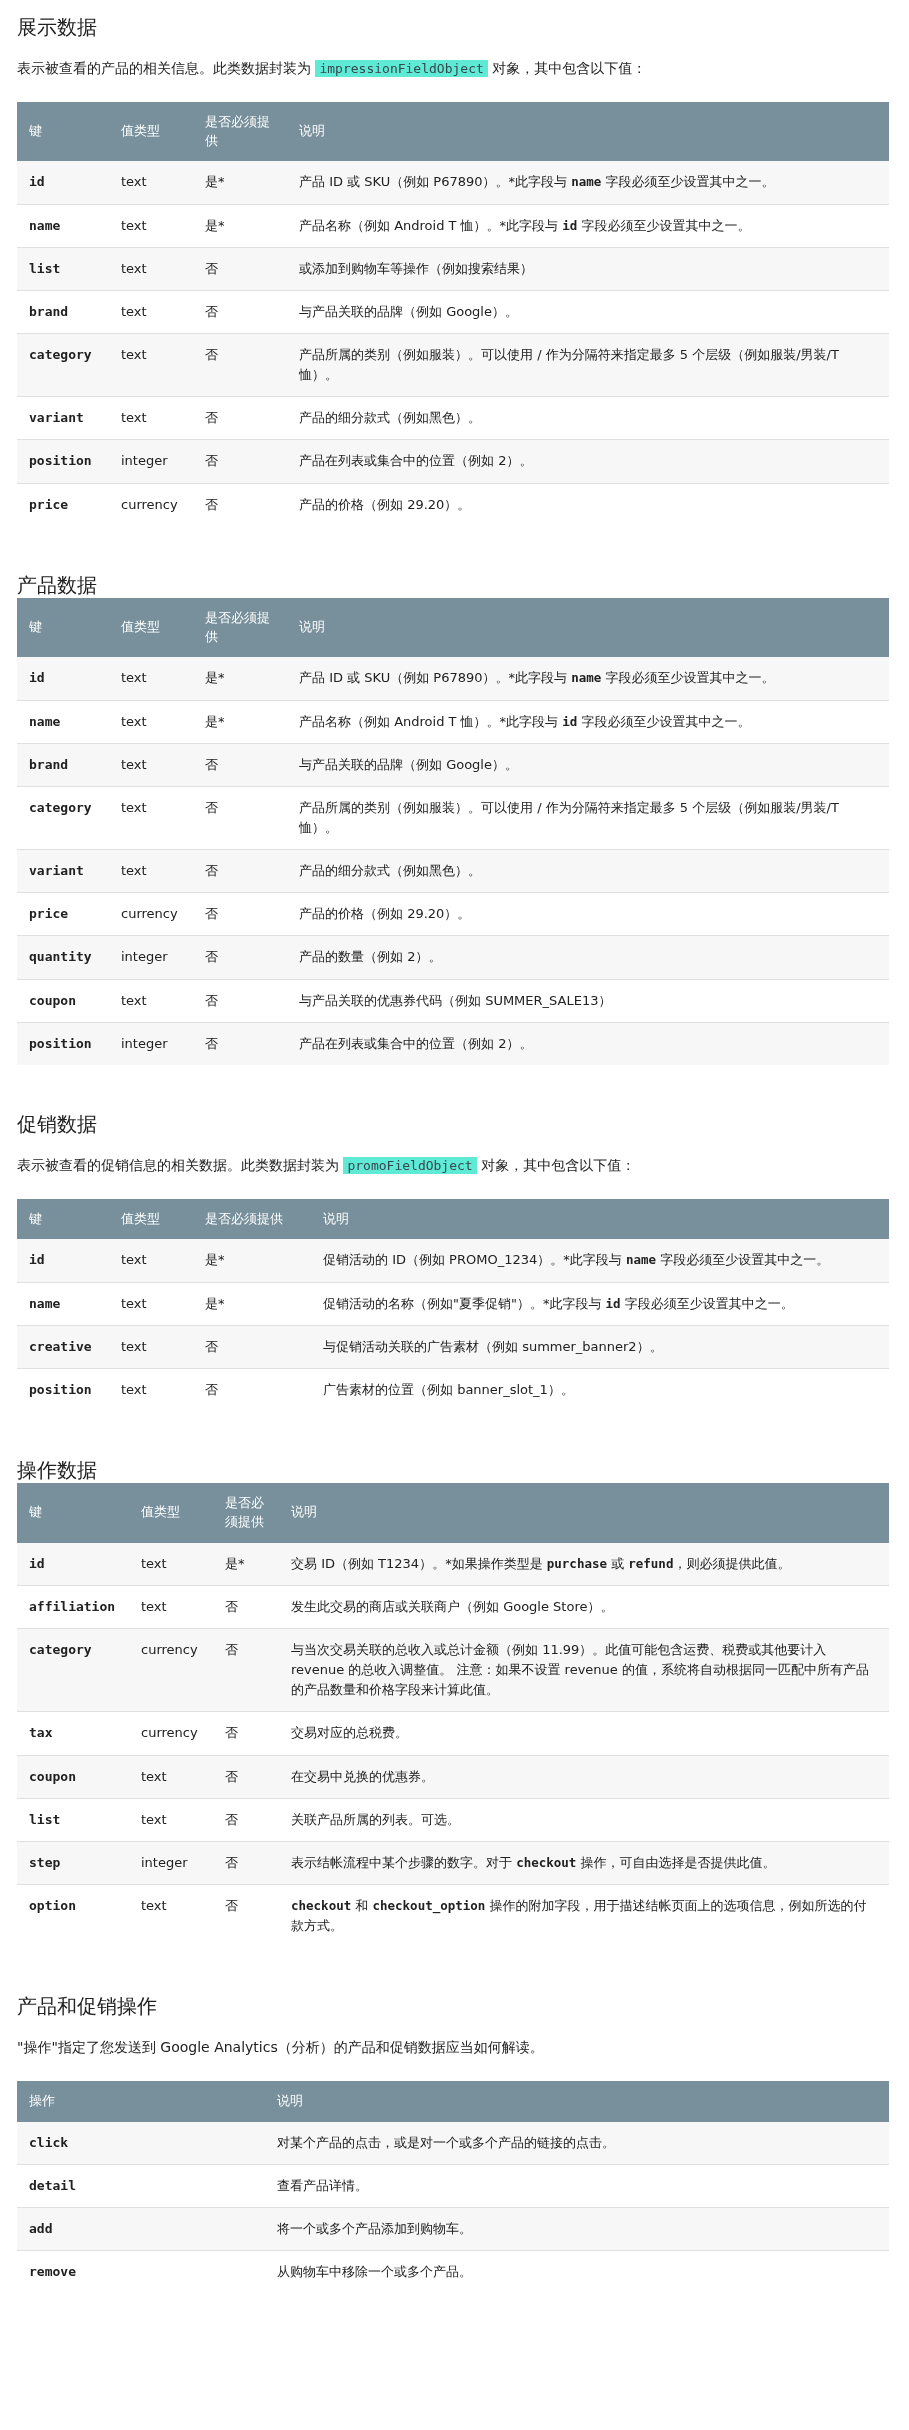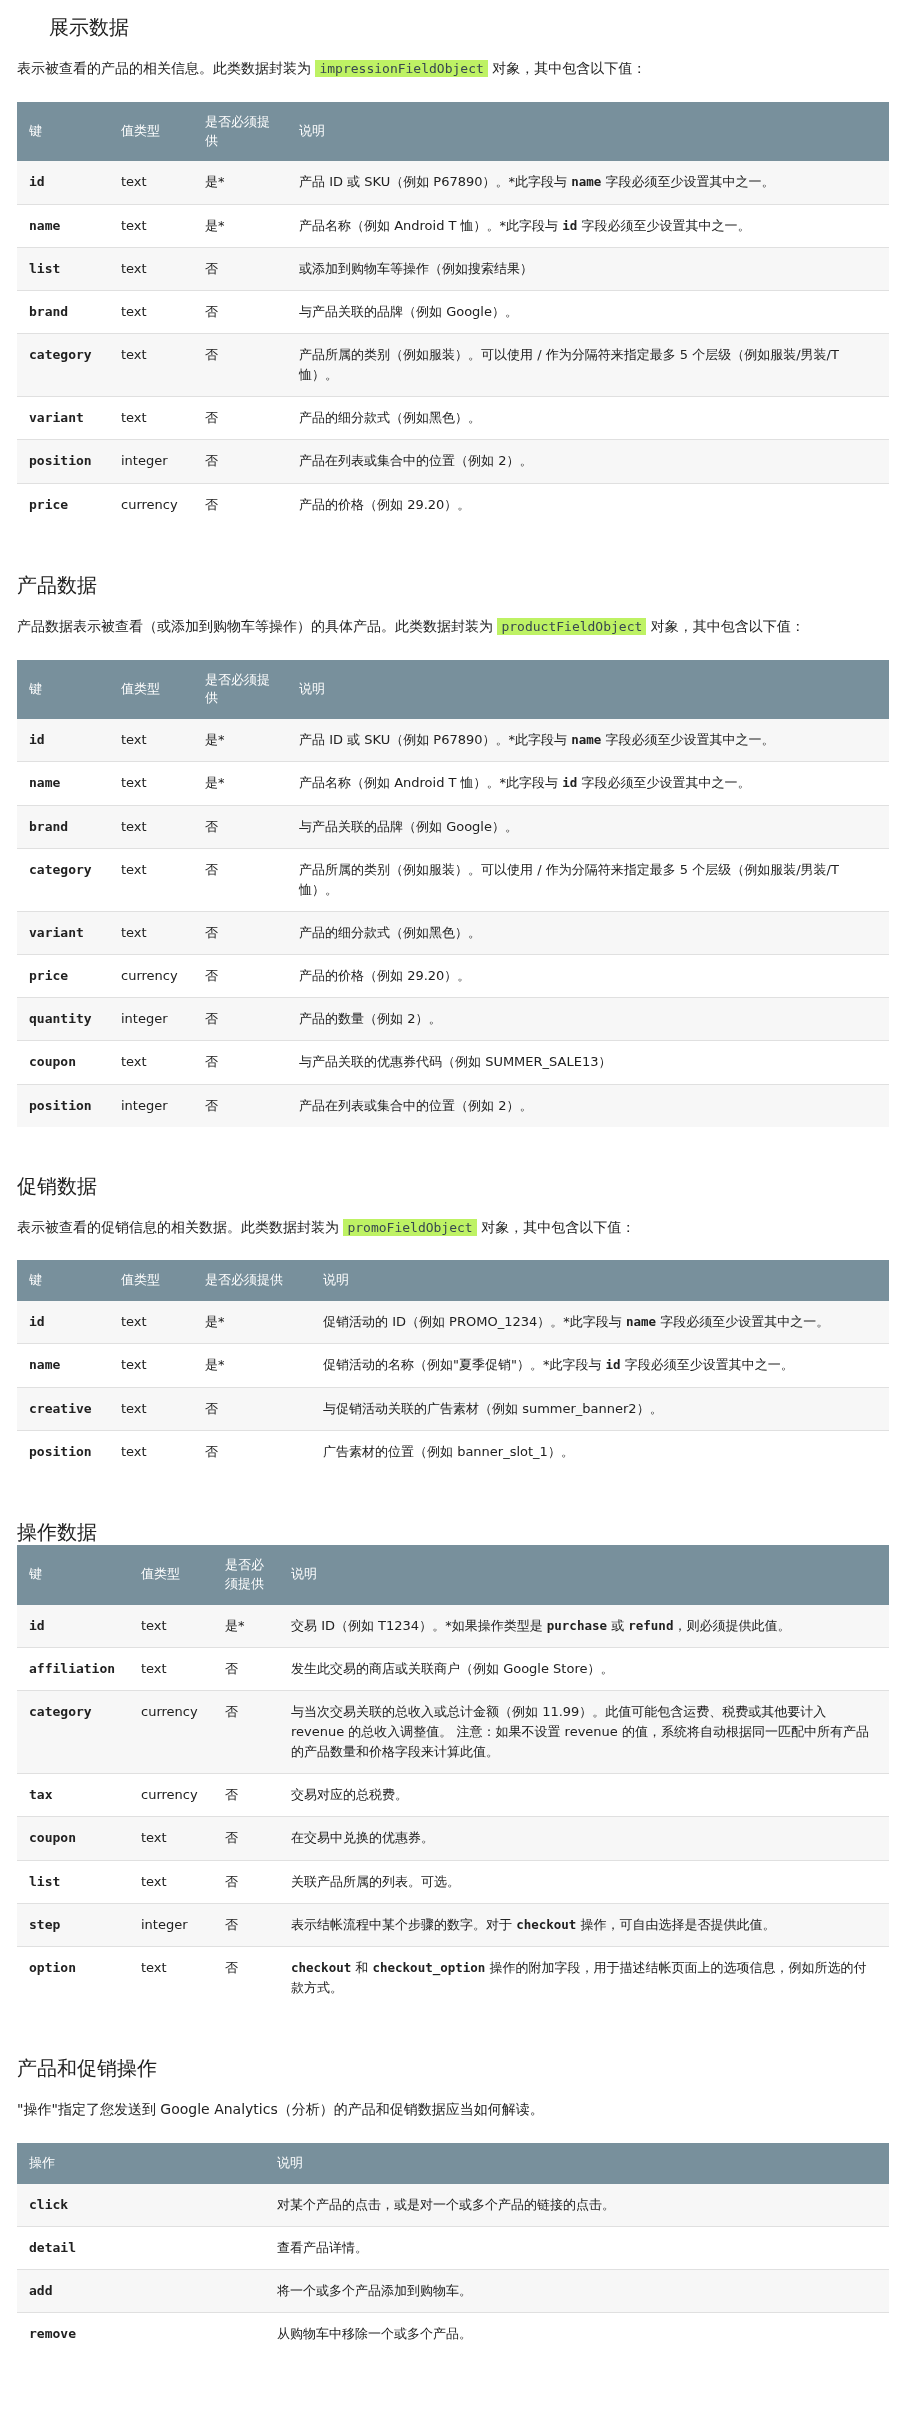--- a/index.html
+++ b/index.html
@@ -11,31 +11,31 @@
   }
   .page { padding: 10px 20px 30px 17px; }
   section.doc-section { margin-bottom: 14px; }
   h2.section-heading {
     font-size: 20px;
     font-weight: 400;
     color: #212121;
     margin: 46px 0 0 0;
     line-height: 1.3;
   }
-  section.doc-section:first-child h2.section-heading { margin-top: 4px; margin-left: 32px; }
+  section.doc-section:first-child h2.section-heading { margin-top: 4px; }
   p.intro {
     font-size: 14px;
     line-height: 1.7;
     margin: 17px 0 21px 0;
     color: #212121;
   }
   code.intro-code {
     font-family: "DejaVu Sans Mono", "Liberation Mono", monospace;
     font-size: 13px;
-    background: #bef264;
+    background: #5eead4;
     color: #37474f;
     padding: 1px 4px;
   }
   code.intro-code:empty { display: none; }
   table.fields-table {
     width: 100%;
     border-collapse: collapse;
     font-size: 13px;
     table-layout: fixed;
   }
@@ -141,21 +141,20 @@
             <td>currency</td>
             <td>否</td>
             <td>产品的价格（例如 29.20）。</td>
           </tr>
         </tbody>
     </table>
   </section>
 
   <section class="doc-section">
     <h2 class="section-heading">产品数据</h2>
-    <p class="intro"><span>产品数据表示被查看（或添加到购物车等操作）的具体产品。此类数据封装为 </span><code class="intro-code">productFieldObject</code><span> 对象，其中包含以下值：</span></p>
     <table class="fields-table">
       <colgroup>
           <col style="width:92px">
           <col style="width:84px">
           <col style="width:94px">
           <col>
         </colgroup>
       <thead>
           <tr>
             <th>键</th>

